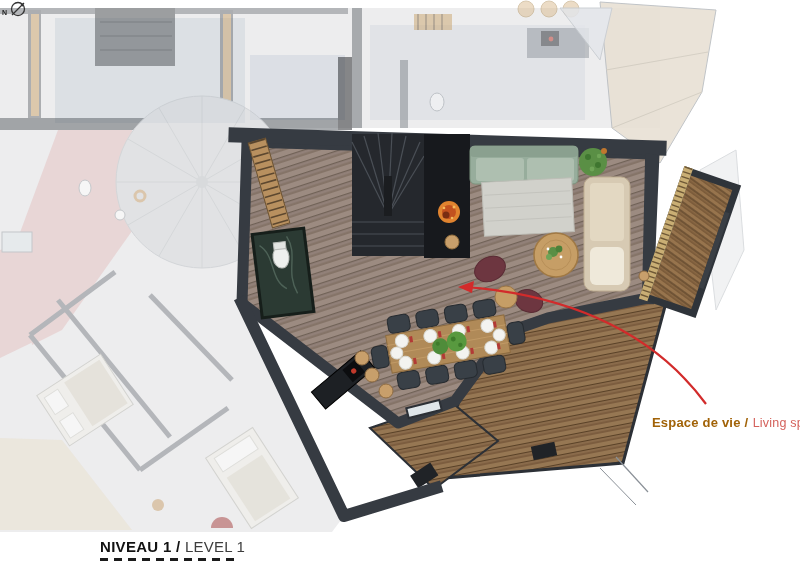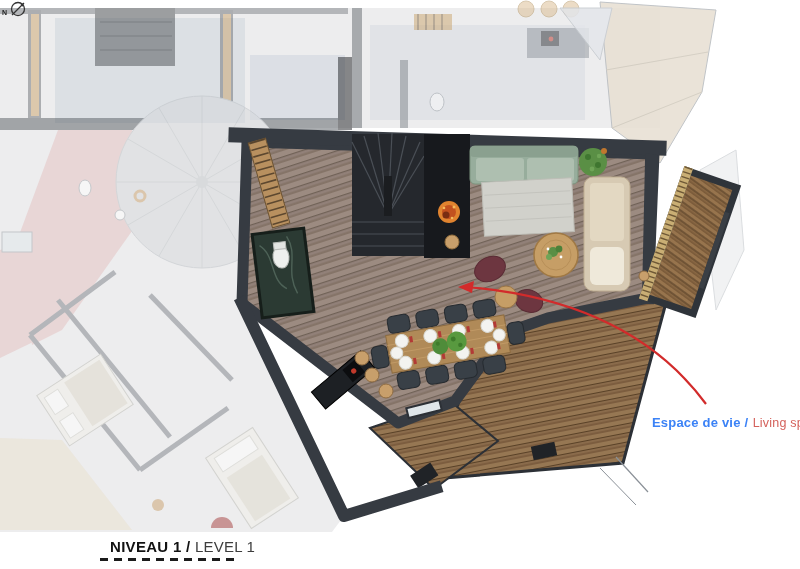--- a/index.html
+++ b/index.html
@@ -1,22 +1,22 @@
 <!DOCTYPE html>
 <html><head>
 <meta charset="utf-8">
 <style>
   html,body{margin:0;padding:0;background:#ffffff;}
   .stage{position:relative;width:800px;height:569px;background:#ffffff;overflow:hidden;
          font-family:"Liberation Sans",sans-serif;}
   .stage svg{position:absolute;left:0;top:0;}
   .callout{position:absolute;left:652px;top:413px;white-space:nowrap;}
-  .callout-primary{font-weight:bold;font-size:13px;color:#3b82f6;letter-spacing:.2px;}
+  .callout-primary{font-weight:bold;font-size:13px;color:#a16207;letter-spacing:.2px;}
   .callout-secondary{font-weight:normal;font-size:12.5px;color:#d4615b;letter-spacing:.2px;}
-  .level{position:absolute;left:110px;top:538px;white-space:nowrap;}
+  .level{position:absolute;left:100px;top:538px;white-space:nowrap;}
   .level-primary{font-weight:bold;font-size:15px;color:#121212;letter-spacing:.3px;}
   .level-secondary{font-weight:normal;font-size:15px;color:#3d3d3d;letter-spacing:.2px;}
   .level-dashes{position:absolute;left:100px;top:558px;width:140px;height:3px;
     background:repeating-linear-gradient(90deg,#1b1b1b 0 8px,transparent 8px 14px);}
   .north{position:absolute;left:226px;top:541px;}
 </style>
 </head>
 <body>
 
 <div class="stage">

